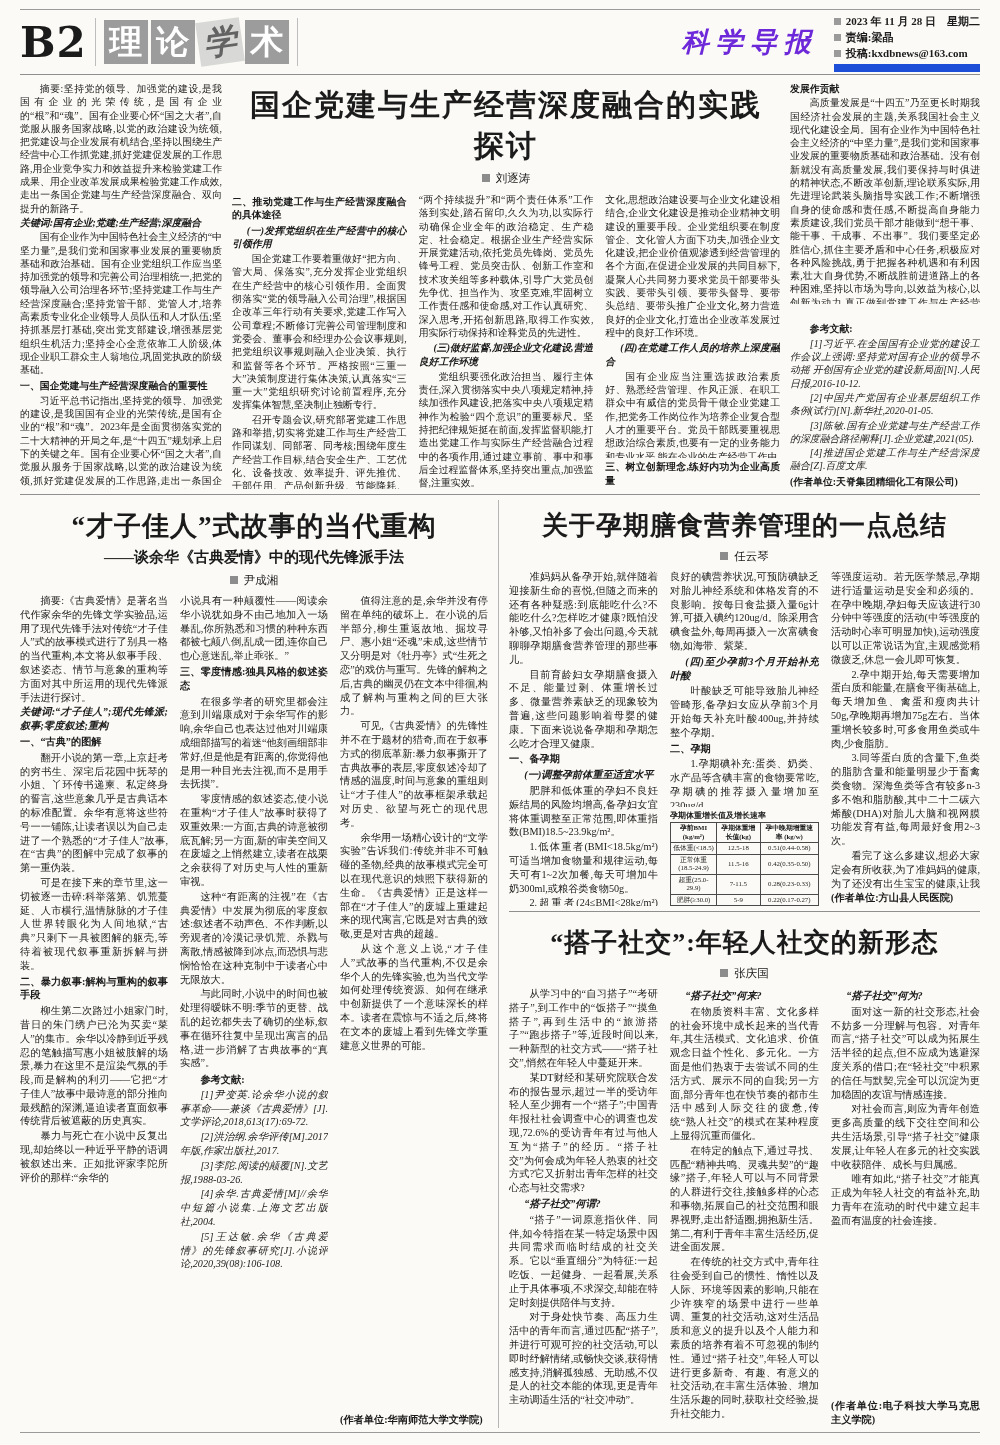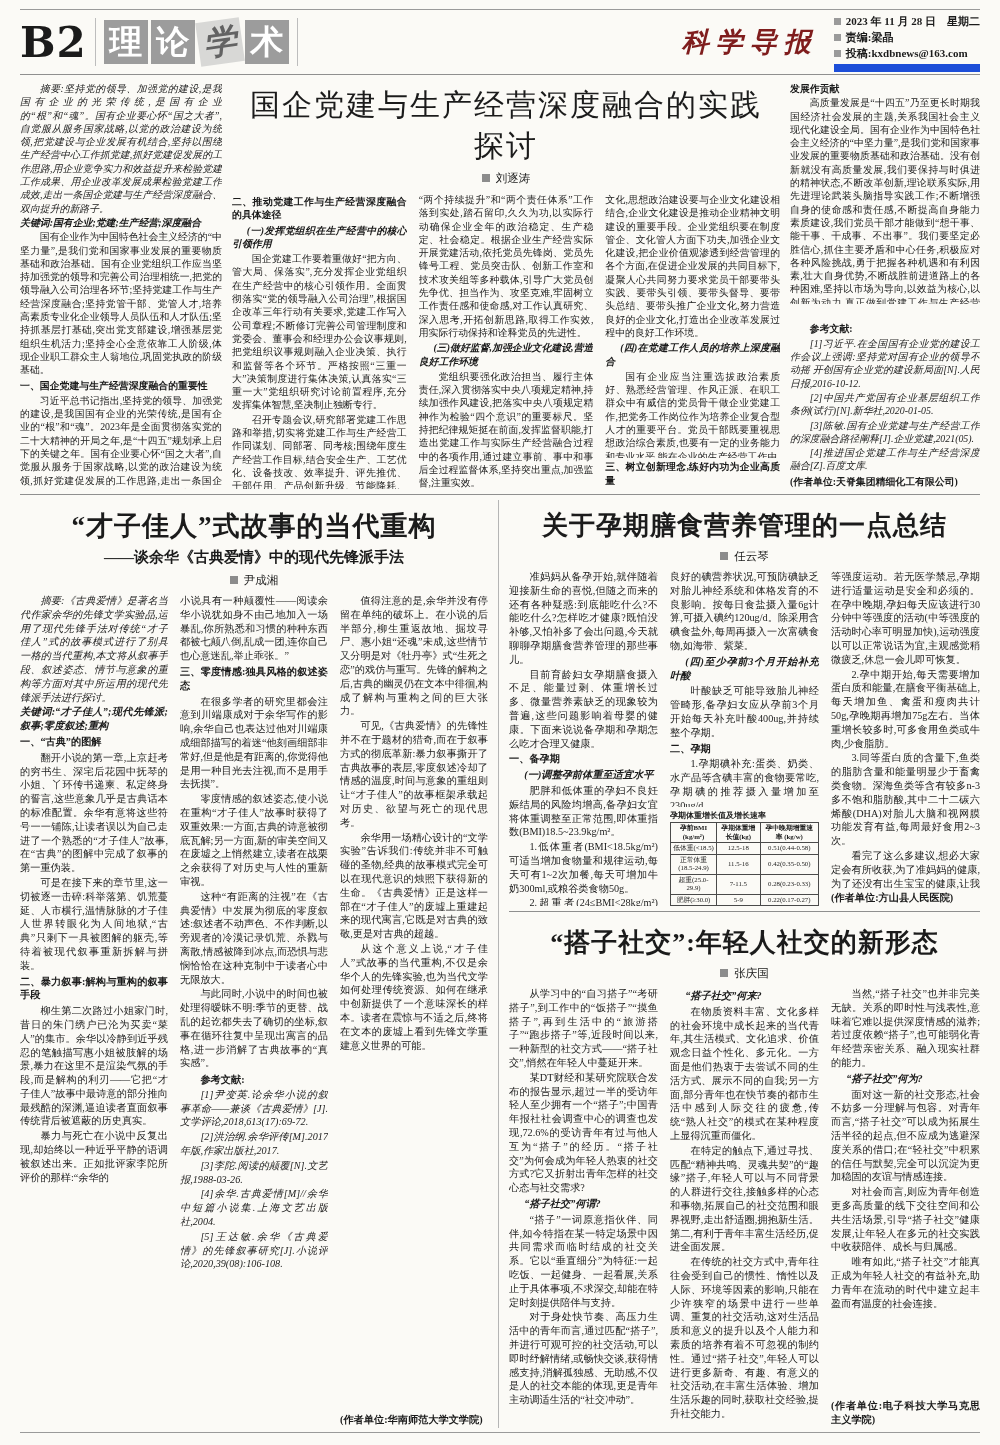--- a/index.html
+++ b/index.html
@@ -17,50 +17,50 @@
   .vsep { width:1px; height:48px; background:#bdbdbd; }
   .logo { display:flex; gap:3px; align-items:center; }
   .logo-block {
     width:44px; height:44px; background:#9c9c9c; color:#fff; font-weight:bold;
     font-size:33px; line-height:44px; text-align:center;
     font-family:"DejaVu Sans","Liberation Sans",sans-serif;
   }
   .logo-block.light { background:#d8d8d6; color:#636363; font-family:"DejaVu Serif",serif;
     font-style:italic; transform:rotate(-8deg); }
   .hdr-right { display:flex; align-items:center; gap:16px; }
-  .masthead { font-size:27px; color:#7f1d1d; font-weight:bold; font-style:italic;
+  .masthead { font-size:27px; color:#6d28d9; font-weight:bold; font-style:italic;
     letter-spacing:7px; font-family:"DejaVu Serif",serif; }
   .meta { font-size:11px; font-weight:bold; border-bottom:8px solid #1d4ed8; padding-bottom:3px; }
   .meta-line { line-height:16px; white-space:nowrap; }
   .sq { display:inline-block; width:7px; height:7px; background:#9a9a9a; margin-right:5px; }
   .hdr-bottom-rule { border-top:1px solid #8f8f8f; }
 
   
   .col { overflow:hidden; }
   .col p { margin:0 0 1px; text-align:justify; font-size:9.9px; line-height:13.3px; }
   .big-cols p { font-size:10.2px; line-height:13.8px; }
   .fp   { text-indent:2em; }
   .fc   { text-indent:0; }
   .fsec { font-weight:bold; text-indent:0; margin:2px 0 2px !important; }
   .fsub { font-weight:bold; font-style:italic; text-indent:1.5em; margin:2px 0 2px !important; }
-  .fkai { font-style:italic; text-indent:2em; }
+  .fkai { text-indent:2em; }
   .fkaib{ font-style:italic; font-weight:bold; text-indent:0; }
   .flead{ font-weight:bold; text-indent:0; }
   .fref { font-style:italic; text-indent:2em; }
   .frefh{ font-weight:bold; text-indent:2em; margin-top:3px !important; }
   .fattr{ font-weight:bold; text-align:right; text-indent:0; margin-top:2px !important; }
   .pin-wrap { display:flex; flex-direction:column; }
   .grow { flex:1 1 auto; overflow:hidden; }
   .pin { flex:0 0 auto; }
 
   
   .art1 { display:flex; gap:10px; height:414px; padding-top:7px; }
   .a1-left { width:202px; height:100%; }
   .a1-mid { flex:1; display:flex; flex-direction:column; }
-  .a1-mid h1 { font-size:30px; font-weight:400; text-align:center; margin:3px 8px 0; letter-spacing:2px; }
+  .a1-mid h1 { font-size:30px; font-weight:700; text-align:center; margin:3px 8px 0; letter-spacing:2px; }
   .byline { text-align:center; font-size:11.5px; margin:4px 0 2px; }
   .bsq { display:inline-block; width:8px; height:8px; background:#8c8c8c; margin-right:6px; }
   .a1-cols { flex:1; display:flex; gap:12px; overflow:hidden; margin-top:5px; }
   .a1-cols .col { flex:1; }
   .a1-right { width:190px; height:100%;gap:15px; }
 
   .rule { border:0; border-top:1px solid #8f8f8f; margin:5px 0; }
 
   
   .bottom { display:flex; gap:10px; height:928px; }
@@ -304,21 +304,20 @@
               <p class="fp">对于身处快节奏、高压力生活中的青年而言,通过匹配“搭子”,并进行可观可控的社交活动,可以即时纾解情绪,或畅快交谈,获得情感支持,消解孤独感、无助感,不仅是人的社交本能的体现,更是青年主动调适生活的“社交冲动”。</p>
             </div>
           <div class="col">
               <p class="fsub">“搭子社交”何来?</p>
               <p class="fp">在物质资料丰富、文化多样的社会环境中成长起来的当代青年,其生活模式、文化追求、价值观念日益个性化、多元化。一方面是他们热衷于去尝试不同的生活方式、展示不同的自我;另一方面,部分青年也在快节奏的都市生活中感到人际交往的疲惫,传统“熟人社交”的模式在某种程度上显得沉重而僵化。</p>
               <p class="fp">在特定的触点下,通过寻找、匹配“精神共鸣、灵魂共契”的“趣缘”搭子,年轻人可以与不同背景的人群进行交往,接触多样的心态和事物,拓展自己的社交范围和眼界视野,走出舒适圈,拥抱新生活。第二,有利于青年丰富生活经历,促进全面发展。</p>
               <p class="fp">在传统的社交方式中,青年往往会受到自己的惯性、惰性以及人际、环境等因素的影响,只能在少许狭窄的场景中进行一些单调、重复的社交活动,这对生活品质和意义的提升以及个人能力和素质的培养有着不可忽视的制约性。通过“搭子社交”,年轻人可以进行更多新奇、有趣、有意义的社交活动,在丰富生活体验、增加生活乐趣的同时,获取社交经验,提升社交能力。</p>
             </div>
           <div class="col pin-wrap">
             <div class="grow">
-                <p class="fp">当然,“搭子社交”也并非完美无缺。关系的即时性与浅表性,意味着它难以提供深度情感的滋养;若过度依赖“搭子”,也可能弱化青年经营亲密关系、融入现实社群的能力。</p>
                 <p class="fsub">“搭子社交”何为?</p>
                 <p class="fp">面对这一新的社交形态,社会不妨多一分理解与包容。对青年而言,“搭子社交”可以成为拓展生活半径的起点,但不应成为逃避深度关系的借口;在“轻社交”中积累的信任与默契,完全可以沉淀为更加稳固的友谊与情感连接。</p>
                 <p class="fp">对社会而言,则应为青年创造更多高质量的线下交往空间和公共生活场景,引导“搭子社交”健康发展,让年轻人在多元的社交实践中收获陪伴、成长与归属感。</p>
                 <p class="fp">唯有如此,“搭子社交”才能真正成为年轻人社交的有益补充,助力青年在流动的时代中建立起丰盈而有温度的社会连接。</p>
               </div>
             <div class="pin">
                 <p class="fattr">(作者单位:电子科技大学马克思主义学院)</p>
               </div>
           </div>
         </div>

